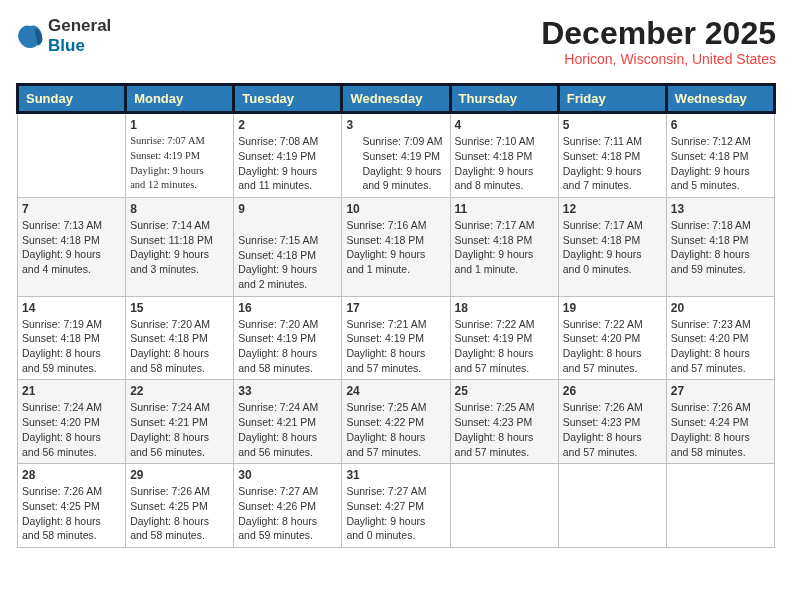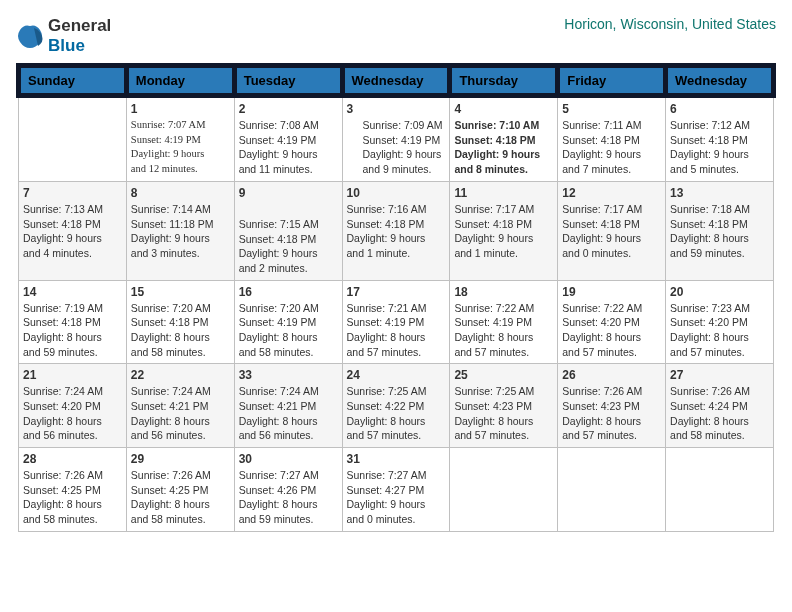--- a/index.html
+++ b/index.html
@@ -10,21 +10,21 @@
       min-height: 612px;
     }
     .container {
       width: 792px;
       padding: 16px 16px 10px 16px;
     }
     .header {
       display: flex;
       justify-content: space-between;
       align-items: flex-start;
-      margin-bottom: 8px;
+      margin-bottom: 16px;
     }
     .logo {
       display: flex;
       align-items: center;
       gap: 4px;
     }
     .logo-icon {
       width: 28px;
       height: 28px;
     }
@@ -32,35 +32,35 @@
       text-align: right;
     }
     .month-title {
       font-size: 32px;
       font-weight: bold;
       color: #222;
       line-height: 1.1;
     }
     .location {
       font-size: 14px;
-      color: #0f766e;
+      color: #ef4444;
     }
     table {
       width: 100%;
       border-collapse: collapse;
       table-layout: fixed;
     }
     thead tr th {
       background-color: #2a7ab8;
-      color: #000000;
+      color: #fef9c3;
       font-size: 13px;
       font-weight: bold;
       padding: 5px 7px;
       text-align: left;
-      border: 5px solid #0f172a;
+      border: 3px solid #0f172a;
     }
     tbody tr td {
       border: 1px solid #c0c0c0;
       vertical-align: top;
       padding: 4px 4px;
       font-size: 11px;
       color: #333;
       height: 80px;
       background: #fff;
     }
@@ -93,20 +93,21 @@
         <path d="M18 6 Q24 8 26 14 Q28 20 22 24 Z" fill="#1a5a8a"></path>
       </svg>
       <div>
         <div style="font-size:17px;font-weight:bold;line-height:1.15;">
           <span style="color:#333;">General</span><br>
           <span style="color:#0369a1;">Blue</span>
         </div>
       </div>
     </div>
     <div class="title-block">
+      <div class="month-title">December 2025</div>
       <div class="location">Horicon, Wisconsin, United States</div>
     </div>
   </div>
 
   <table>
     <thead>
       <tr id="header-row">
       <th>Sunday</th>
           <th>Monday</th>
           <th>Tuesday</th>
@@ -135,21 +136,21 @@
           </td>
           <td>
             <span class="day-num">3</span>
             <div class="day-detail" style="white-space: pre-line; margin-left: 16px;">Sunrise: 7:09 AM
 Sunset: 4:19 PM
 Daylight: 9 hours
 and 9 minutes.</div>
           </td>
           <td>
             <span class="day-num">4</span>
-            <div class="day-detail" style="white-space: pre-line; font-weight: bold;">Sunrise: 7:10 AM
+            <div class="day-detail" style="white-space: pre-line;">Sunrise: 7:10 AM
 Sunset: 4:18 PM
 Daylight: 9 hours
 and 8 minutes.</div>
           </td>
           <td>
             <span class="day-num">5</span>
             <div class="day-detail" style="white-space: pre-line;">Sunrise: 7:11 AM
 Sunset: 4:18 PM
 Daylight: 9 hours
 and 7 minutes.</div>

